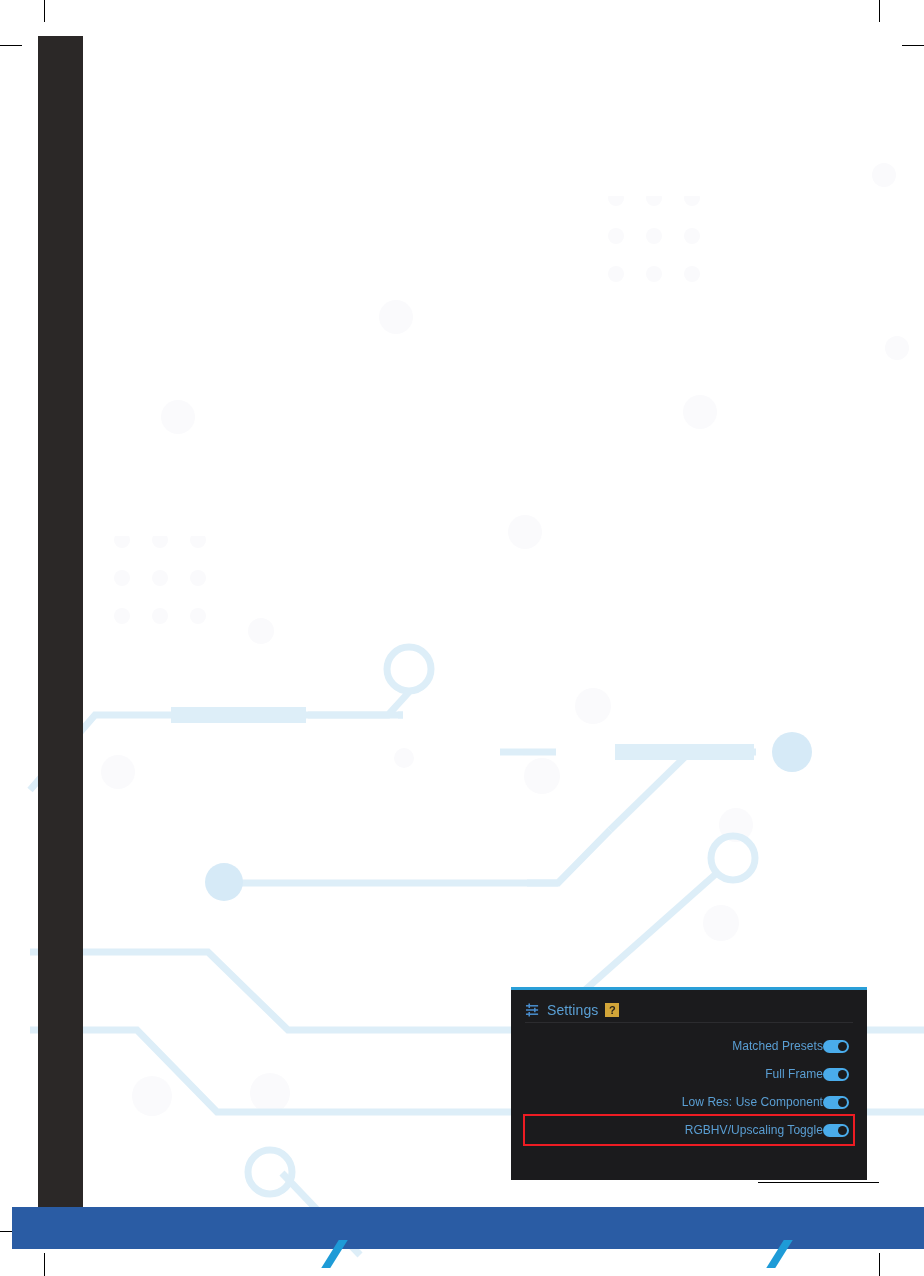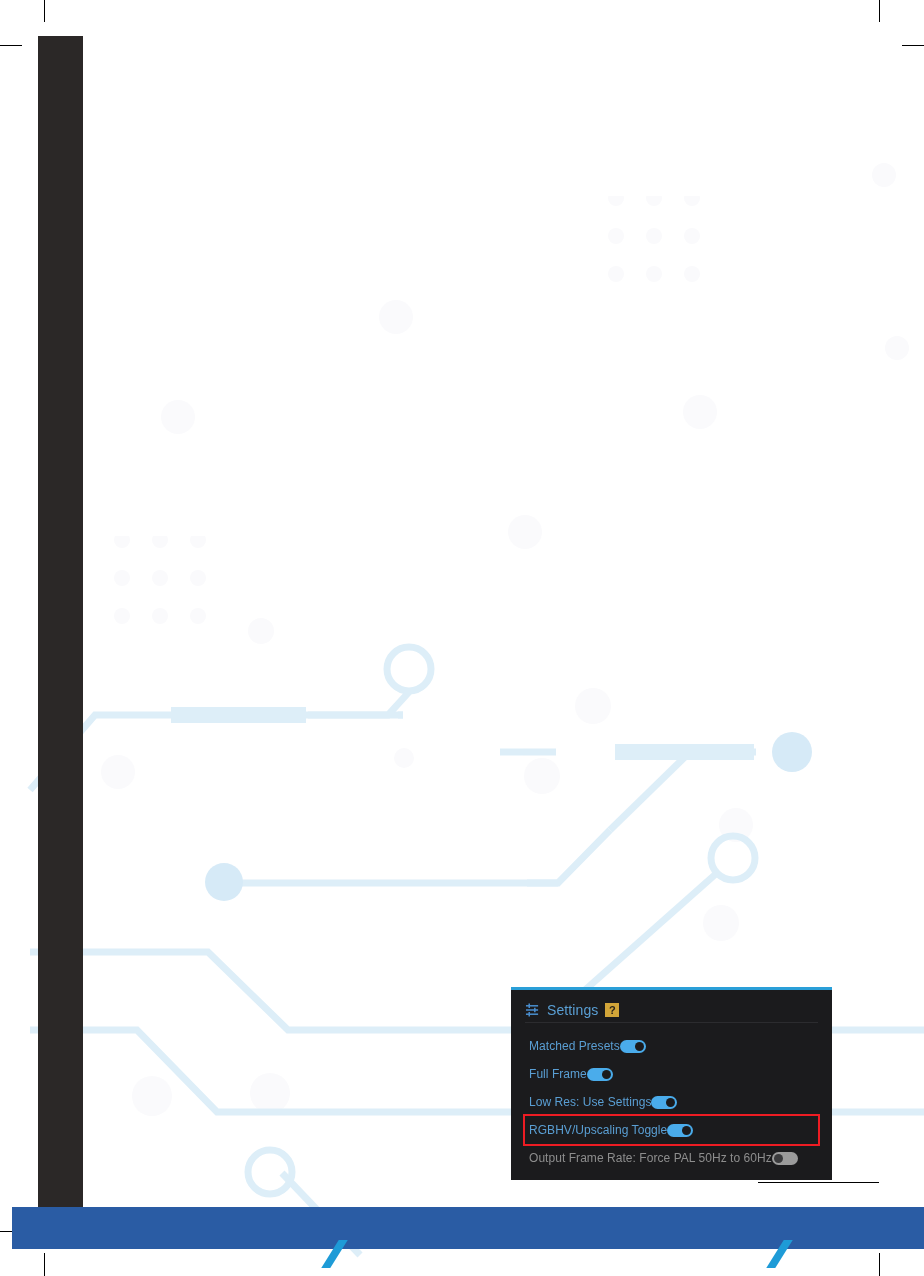--- a/index.html
+++ b/index.html
@@ -42,21 +42,21 @@
     left: 0; top: 0;
     width: 924px; height: 1276px;
     pointer-events: none;
   }
 
   
   #settings-panel {
     position: absolute;
     left: 511px;
     top: 987px;
-    width: 321px;
+    width: 356px;
     height: 193px;
     background: #1b1b1d;
     box-sizing: border-box;
   }
   #settings-panel .panel-top-rule {
     position: absolute;
     left: 0; top: 0;
     width: 100%;
     height: 3px;
     background: #2a9fd8;
@@ -105,21 +105,21 @@
     top: 22px;
     right: 0;
     height: 1px;
     background: #2c2c2f;
   }
 
   .settings-row {
     position: relative;
     display: flex;
     align-items: center;
-    justify-content: flex-start;
+    justify-content: flex-end;
     height: 28px;
     padding: 0 4px 0 4px;
     box-sizing: border-box;
   }
   .settings-row .row-label {
     font-size: 12px;
     color: #5a9fd4;
     white-space: nowrap;
     letter-spacing: 0.05px;
   }
@@ -271,35 +271,29 @@
       </div>
 
       <div class="settings-row">
         <span class="row-label">Full Frame</span>
         <span class="toggle on">
           <span class="knob"></span>
         </span>
       </div>
 
       <div class="settings-row">
-        <span class="row-label">Low Res: Use Settings</span>
+        <span class="row-label">Low Res: Use Component</span>
         <span class="toggle on">
           <span class="knob"></span>
         </span>
       </div>
 
       <div class="settings-row highlighted">
         <span class="row-label">RGBHV/Upscaling Toggle</span>
         <span class="toggle on">
           <span class="knob"></span>
         </span>
       </div>
 
-      <div class="settings-row disabled">
-        <span class="row-label">Output Frame Rate: Force PAL 50Hz to 60Hz</span>
-        <span class="toggle off">
-          <span class="knob"></span>
-        </span>
-      </div>
     </div>
   </div>
 
 </div>
 
 </body></html>

